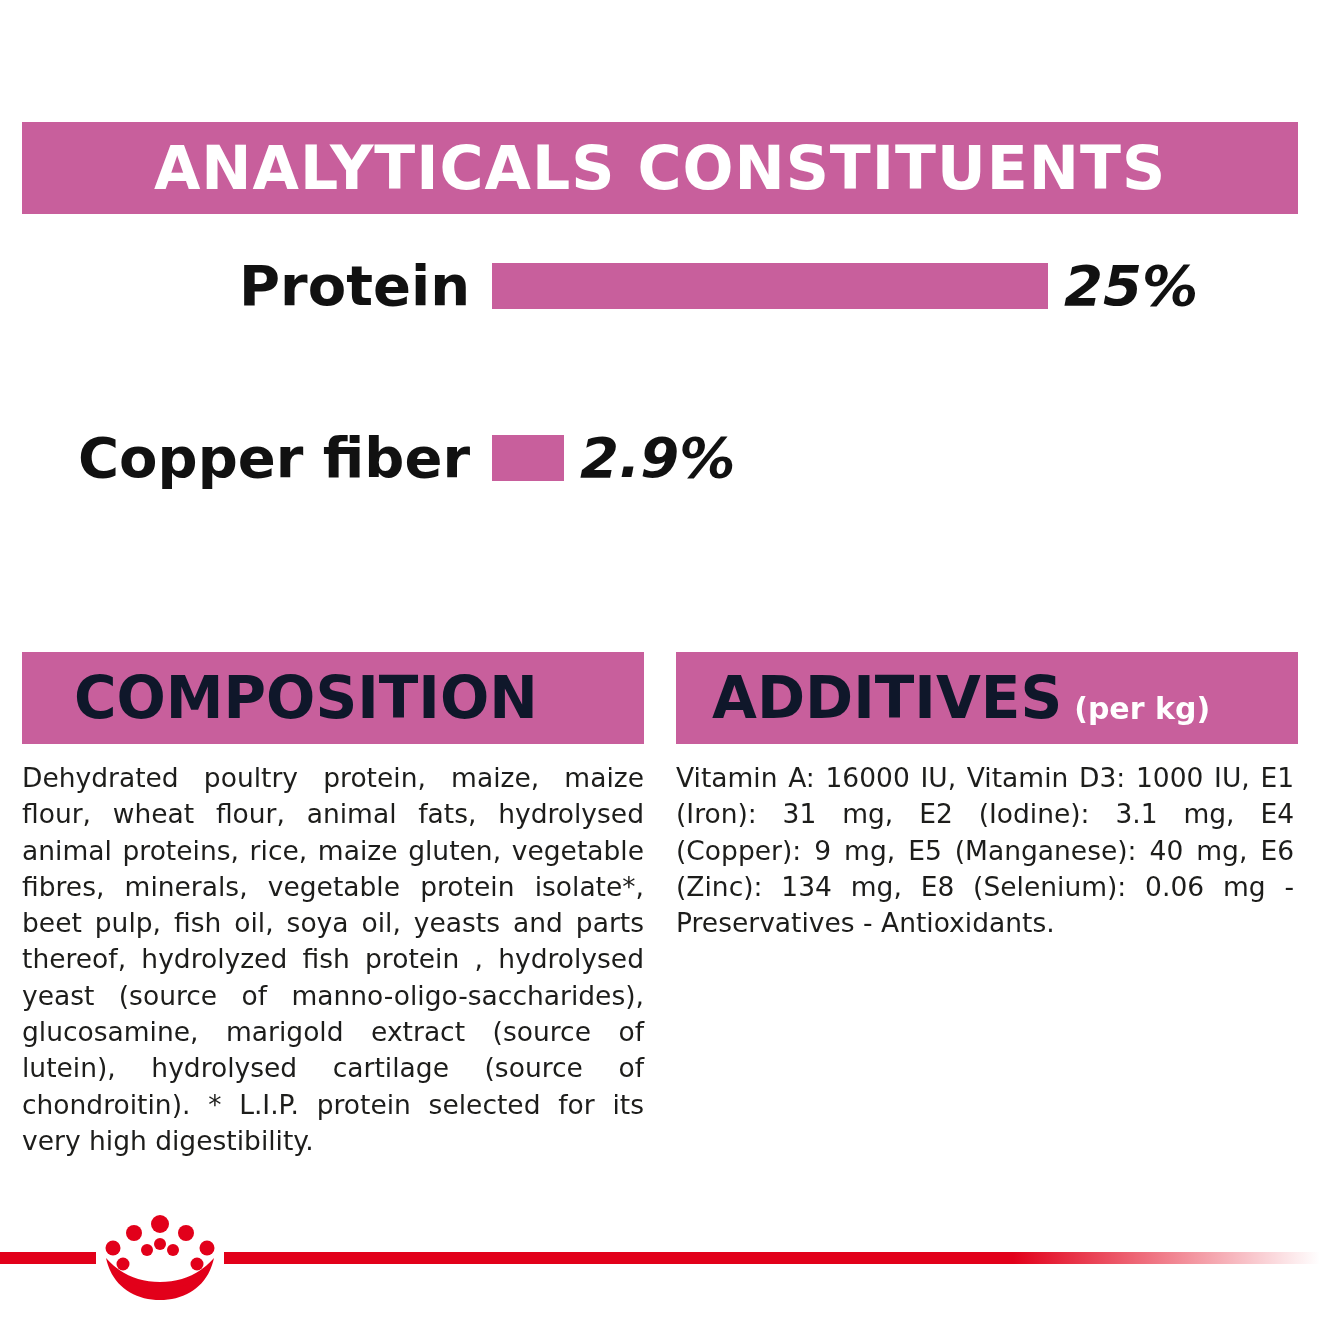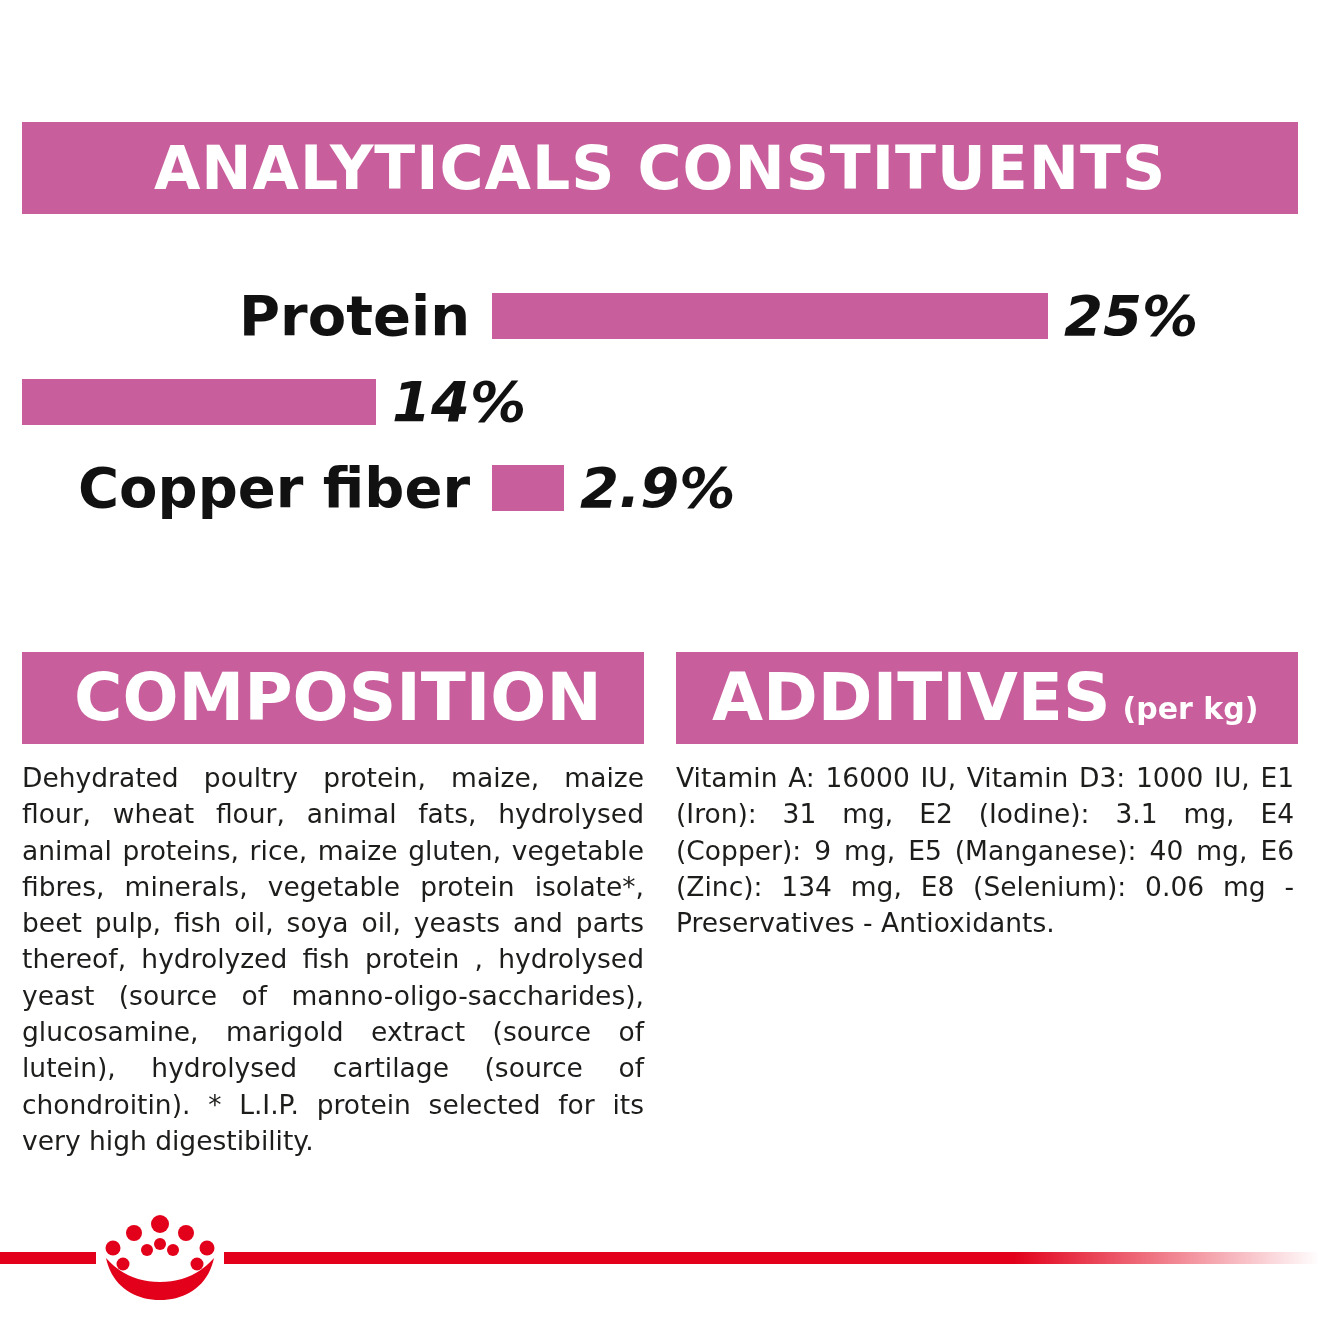--- a/index.html
+++ b/index.html
@@ -38,21 +38,21 @@
   }
 
   .chart {
     position: absolute;
     left: 22px;
     top: 258px;
     width: 1276px;
   }
   .chart-row {
     display: flex;
-    align-items: flex-end;
+    align-items: flex-start;
     height: 86px;
   }
   .chart-label {
     width: 470px;
     text-align: right;
     padding-right: 22px;
     box-sizing: border-box;
     font-weight: bold;
     font-size: 56px;
     color: #111111;
@@ -96,23 +96,23 @@
     display: flex;
     align-items: center;
     padding: 0 0 0 52px;
     box-sizing: border-box;
   }
   .section-banner.additives {
     padding-left: 36px;
   }
   .section-banner h2 {
     margin: 0;
-    color: #ffffff;
-    font-weight: bold;
-    font-size: 66px;
+    color: #0f172a;
+    font-weight: bold;
+    font-size: 58px;
     line-height: 1;
     letter-spacing: 0px;
     white-space: nowrap;
   }
   .per-kg {
     color: #ffffff;
     font-weight: bold;
     font-size: 30px;
     margin-left: 12px;
     position: relative;
@@ -175,24 +175,20 @@
 
   <div class="chart-row">
     <div class="chart-label">Protein</div>
     <div class="chart-bar-wrap">
       <div class="chart-bar" style="width:556px;"></div>
       <div class="chart-value">25%</div>
     </div>
   </div>
 
   <div class="chart-row">
-    <div class="chart-bar-wrap">
-      <div class="chart-bar" style="width:354px;"></div>
-      <div class="chart-value">14%</div>
-    </div>
   </div>
 
   <div class="chart-row">
     <div class="chart-label">Copper fiber</div>
     <div class="chart-bar-wrap">
       <div class="chart-bar" style="width:72px;"></div>
       <div class="chart-value">2.9%</div>
     </div>
   </div>
 

